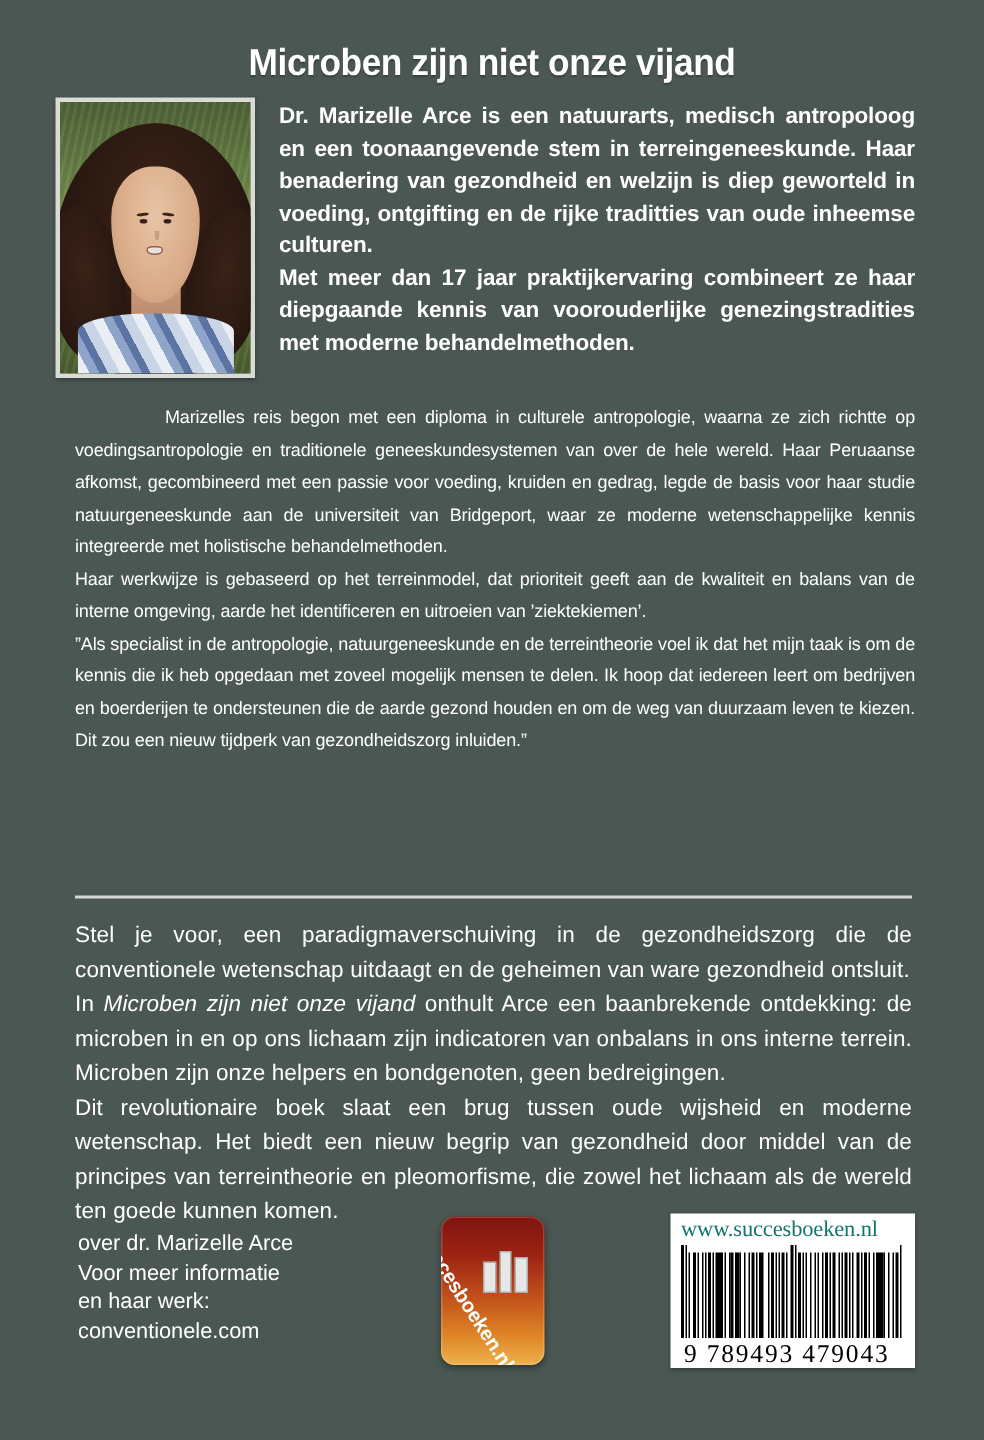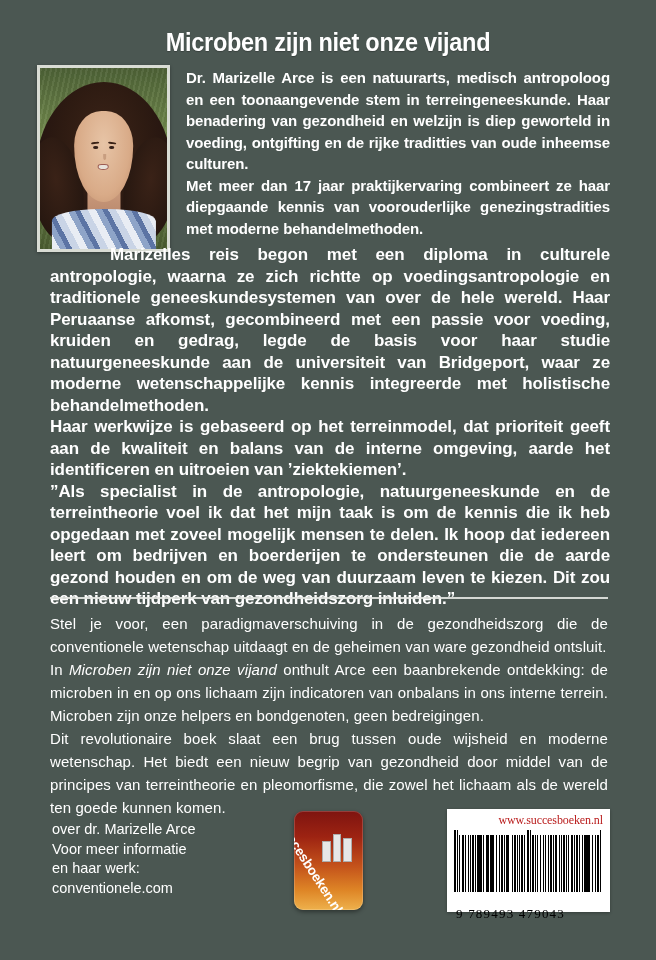--- a/index.html
+++ b/index.html
@@ -151,25 +151,25 @@
     font-weight: bold;
     text-align: justify;
     text-justify: inter-word;
     letter-spacing: -0.1px;
   }
   .bio p { margin: 0; }
 
   .bio-wide {
     position: absolute;
     left: 50px;
-    top: 244px;
+    top: 268px;
     width: 560px;
-    font-size: 17px;
+    font-size: 12px;
     line-height: 21.5px;
-    font-weight: bold;
+    font-weight: normal;
     text-align: justify;
     text-justify: inter-word;
     letter-spacing: -0.1px;
   }
   .bio-wide p { margin: 0; }
   .bio-wide p.indent { text-indent: 60px; }
 
   .divider {
     position: absolute;
     left: 50px;
@@ -254,46 +254,46 @@
     left: 447px;
     top: 809px;
     width: 163px;
     height: 103px;
     background: #ffffff;
     box-sizing: border-box;
     padding: 4px 7px 3px 7px;
     box-shadow: 0 1px 3px rgba(0,0,0,0.3);
   }
   .barcode-url {
-    text-align: right;
-    color: #b91c1c;
-    font-size: 12px;
+    text-align: left;
+    color: #0f766e;
+    font-size: 15px;
     font-family: "Liberation Serif", "DejaVu Serif", serif;
     line-height: 14px;
     letter-spacing: -0.1px;
   }
   .barcode-bars {
     position: relative;
     height: 62px;
     margin-top: 3px;
     display: flex;
     align-items: flex-end;
     gap: 0;
   }
   .barcode-bars i {
     display: block;
     background: #000;
     height: 100%;
   }
   .barcode-digits {
     color: #000;
-    font-size: 13px;
+    font-size: 17px;
     font-family: "Liberation Serif", "DejaVu Serif", serif;
     letter-spacing: 1.2px;
-    margin-top: 14px;
+    margin-top: 1px;
     padding-left: 2px;
     white-space: nowrap;
   }
 </style>
 </head>
 <body>
 
 <div class="cover">
 
   <div class="title">Microben zijn niet onze vijand</div>

